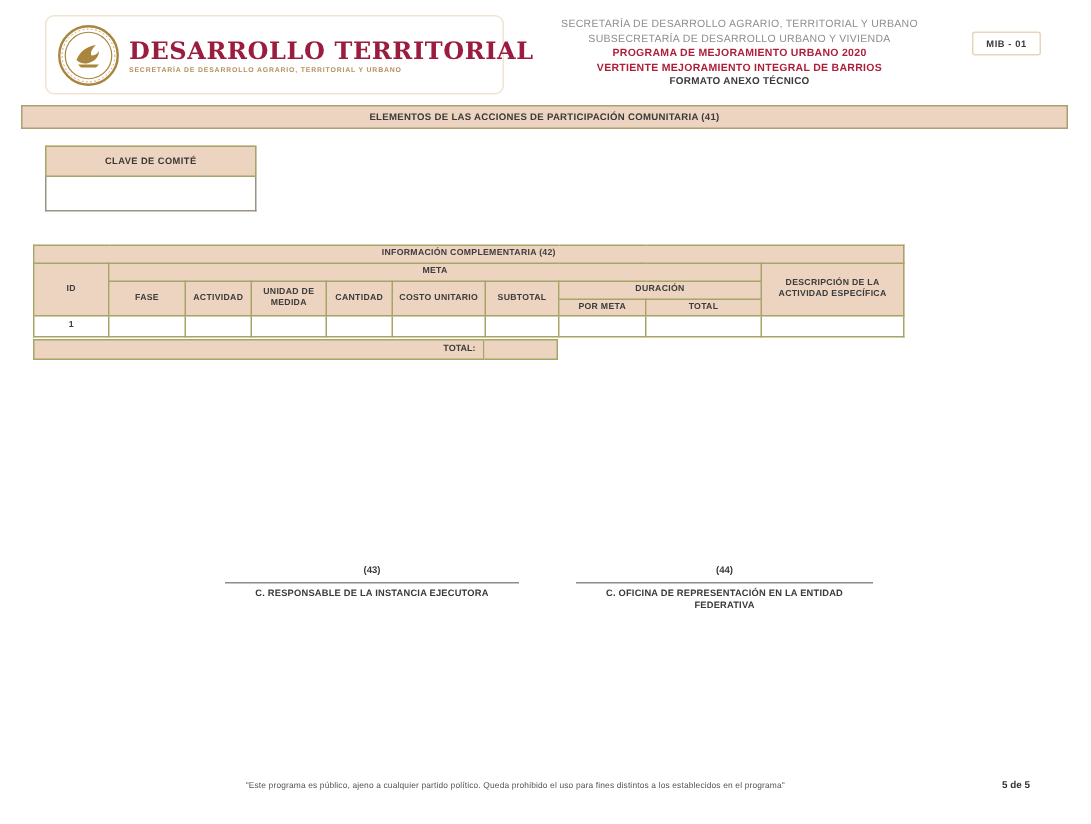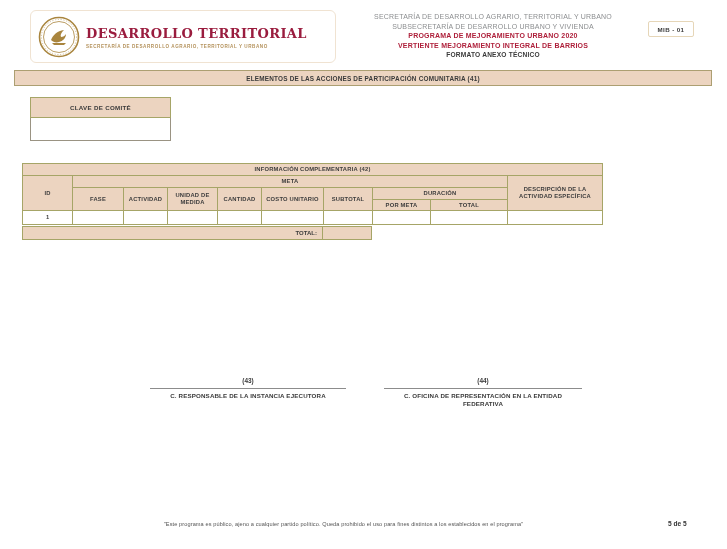--- a/index.html
+++ b/index.html
@@ -4,21 +4,21 @@
 <style>
   * { margin:0; padding:0; box-sizing:border-box; }
   html,body { width:727px; height:549px; background:#ffffff; font-family:"Liberation Sans", sans-serif; }
   #page { position:relative; width:727px; height:549px; background:#fff; overflow:hidden; }
 
   
   .logo-block { position:absolute; left:30px; top:10px; width:306px; height:53px;
     border:1px solid #f0e3d2; border-radius:6px; display:flex; align-items:center; }
   .seal { width:42px; height:42px; margin-left:7px; flex:0 0 auto; }
   .logo-text { margin-left:6px; display:flex; flex-direction:column; }
-  .logo-title { font-family:"DejaVu Serif", serif; font-weight:bold; font-size:13px;
+  .logo-title { font-family:"DejaVu Serif", serif; font-weight:bold; font-size:16px;
     letter-spacing:0.4px; color:#9a1c3e; white-space:nowrap; line-height:18px; }
   .logo-sub { font-size:4.6px; font-weight:bold; letter-spacing:0.55px; color:#b4925c; white-space:nowrap; margin-top:1px; }
 
   .head-lines { position:absolute; left:350px; top:12px; width:286px; text-align:center; }
   .head-line { font-size:7px; line-height:9.6px; letter-spacing:0.2px; white-space:nowrap; }
   .hl-gray { color:#8c8e90; font-weight:normal; }
   .hl-red  { color:#ae1f3a; font-weight:bold; }
   .hl-dark { color:#3a3a3a; font-weight:bold; font-size:6.6px; }
 
   .mib-box { position:absolute; left:648px; top:21px; width:46px; height:16px;

